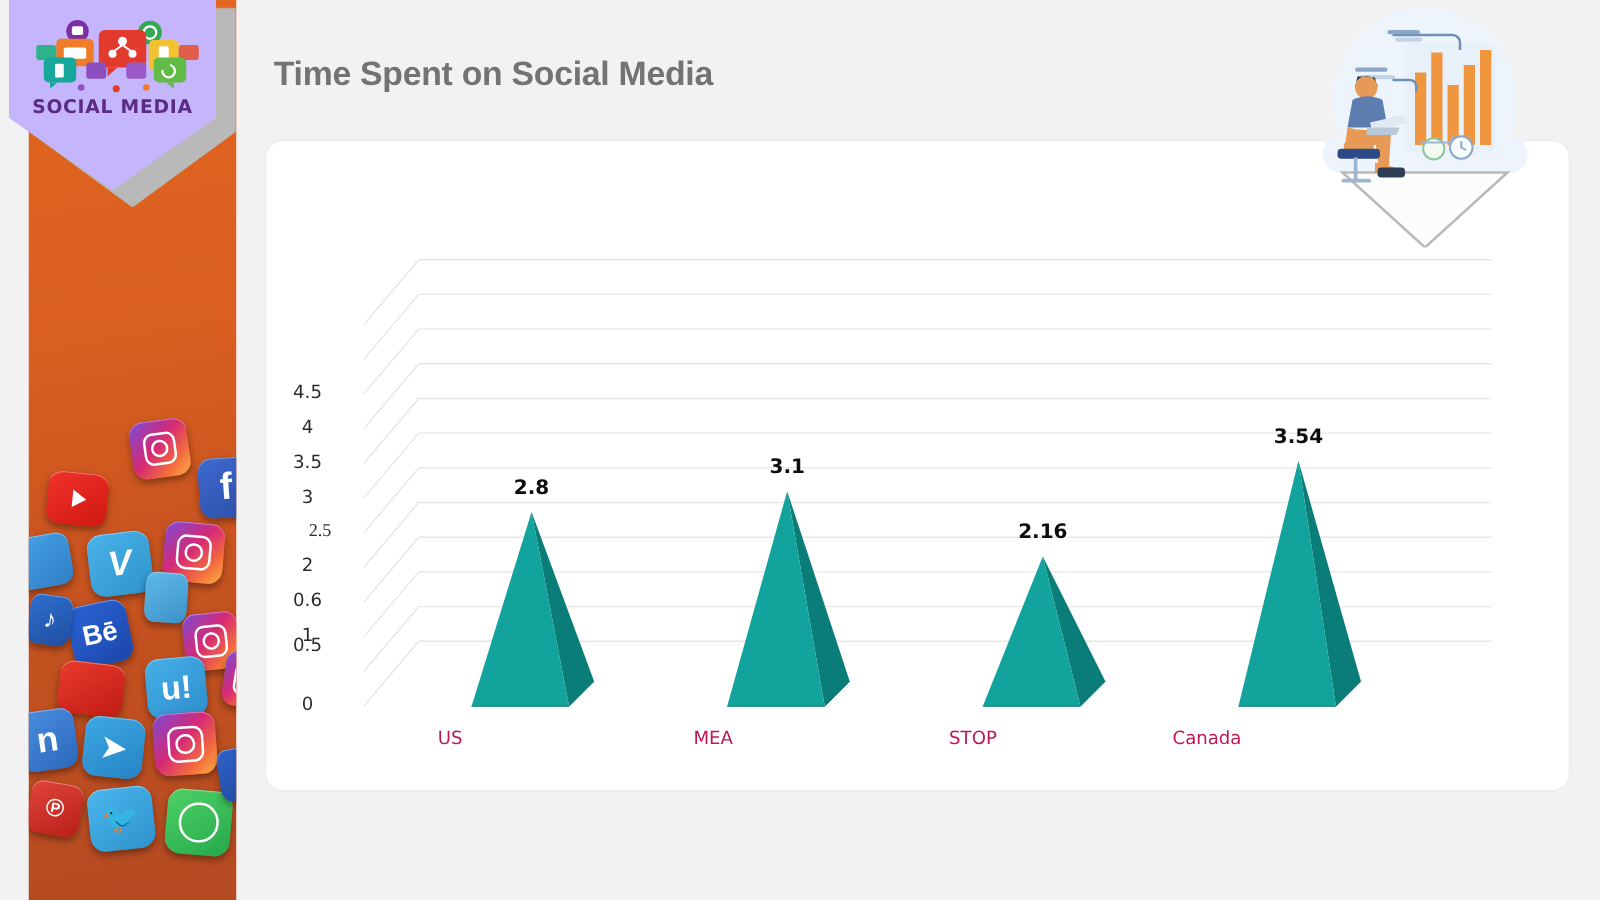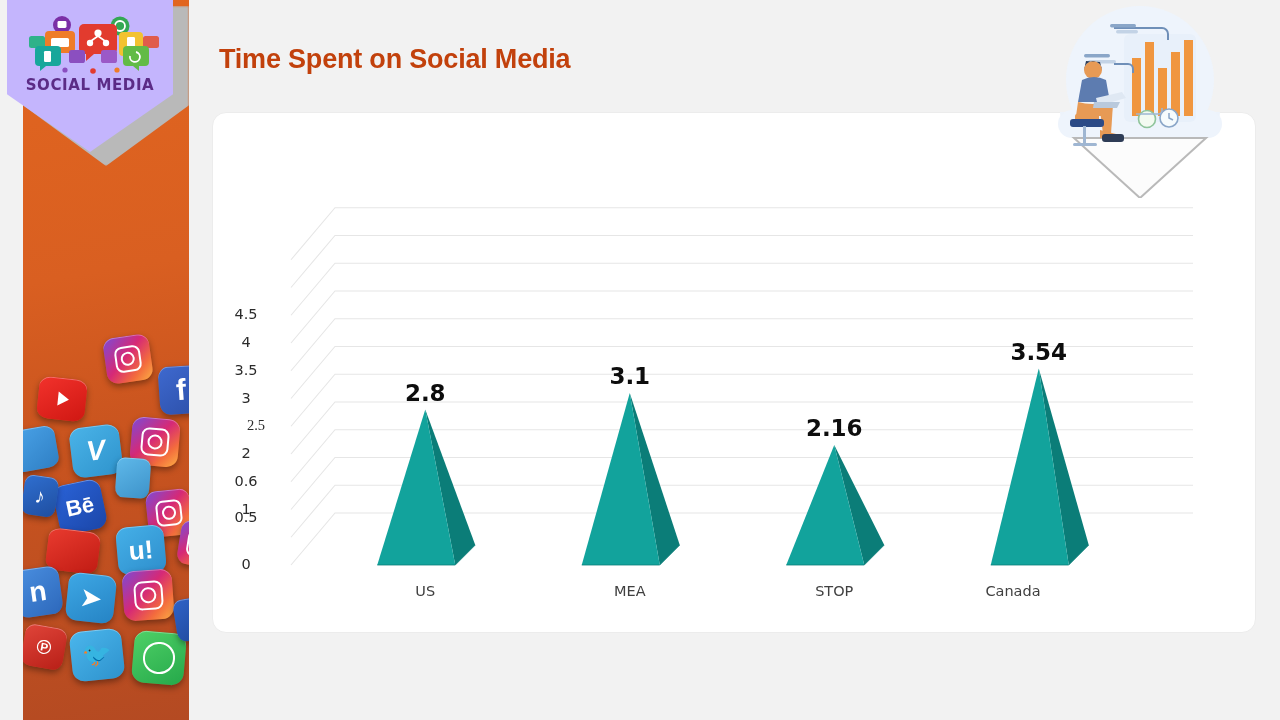--- a/index.html
+++ b/index.html
@@ -60,46 +60,46 @@
   .logo-word {
     position: absolute; left: 0; top: 76px; width: 166px;
     text-align: center; color: #5b2b86;
     font-size: 15px; font-weight: bold; letter-spacing: .6px;
     font-family: "DejaVu Sans", sans-serif;
   }
 
   
   .title {
     position: absolute; left: 219px; top: 44px;
-    font-size: 27px; font-weight: bold; color: #c2410c;
+    font-size: 27px; font-weight: bold; color: #737373;
     letter-spacing: -.2px;
   }
 
   
   .card {
     position: absolute; left: 212px; top: 112px; width: 1044px; height: 521px;
     background: #fff; border: 1px solid #ececec; border-radius: 14px;
   }
 
   
   .chart { position: absolute; left: 0; top: 0; width: 1044px; height: 521px; }
   .ylabels { position: absolute; left: 0; top: 0; width: 1044px; height: 521px; }
   .ytick {
     position: absolute; width: 62px; text-align: center;
     font-size: 14.5px; color: #2b2b2b;
     font-family: "DejaVu Sans", sans-serif;
   }
   .xtick {
-    position: absolute; text-align: center; width: 150px;
-    font-size: 14.5px; color: #404040;
+    position: absolute; width: 150px;
+    font-size: 14.5px; color: #be185d;
     font-family: "DejaVu Sans", sans-serif;
   }
   .dlabel {
     position: absolute; text-align: center; width: 110px;
-    font-size: 23px; font-weight: bold; color: #0d0d0d;
+    font-size: 16px; font-weight: bold; color: #0d0d0d;
     font-family: "DejaVu Sans", sans-serif;
   }
 
   
   .illus { position: absolute; left: 1052px; top: 2px; width: 176px; height: 196px; }
 
   
   .brand { position: absolute; left: 1062px; top: 648px; width: 200px; height: 48px; }
   .brand-name {
     position: absolute; left: 66px; top: 2px;

